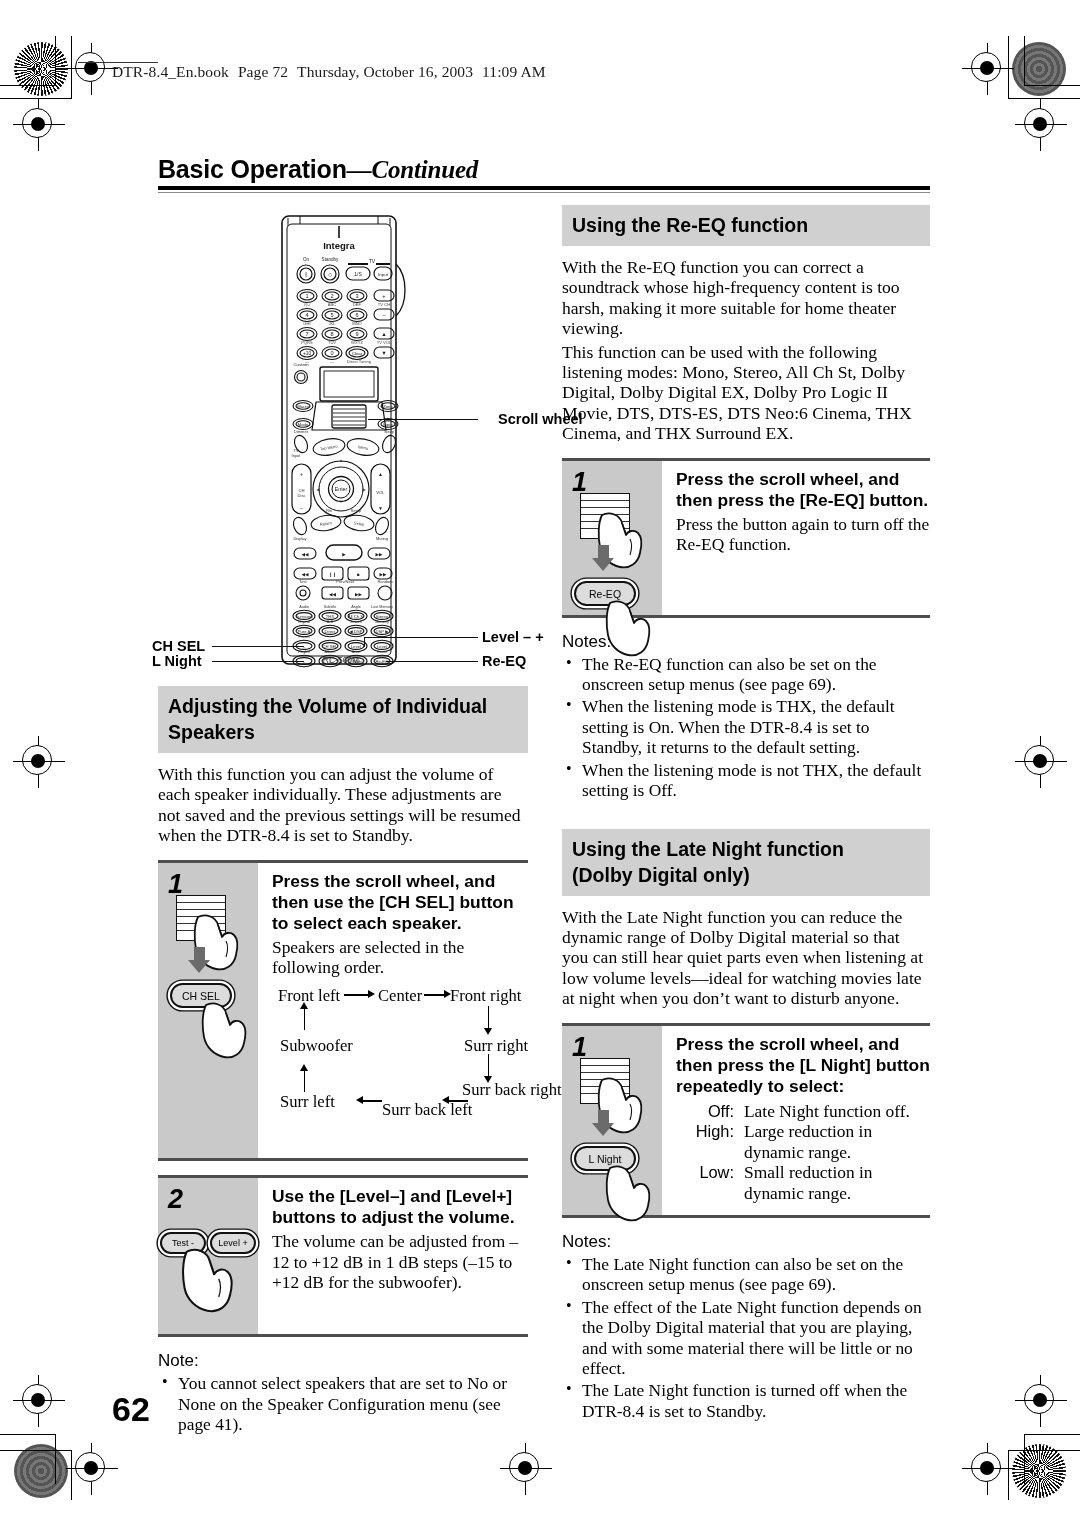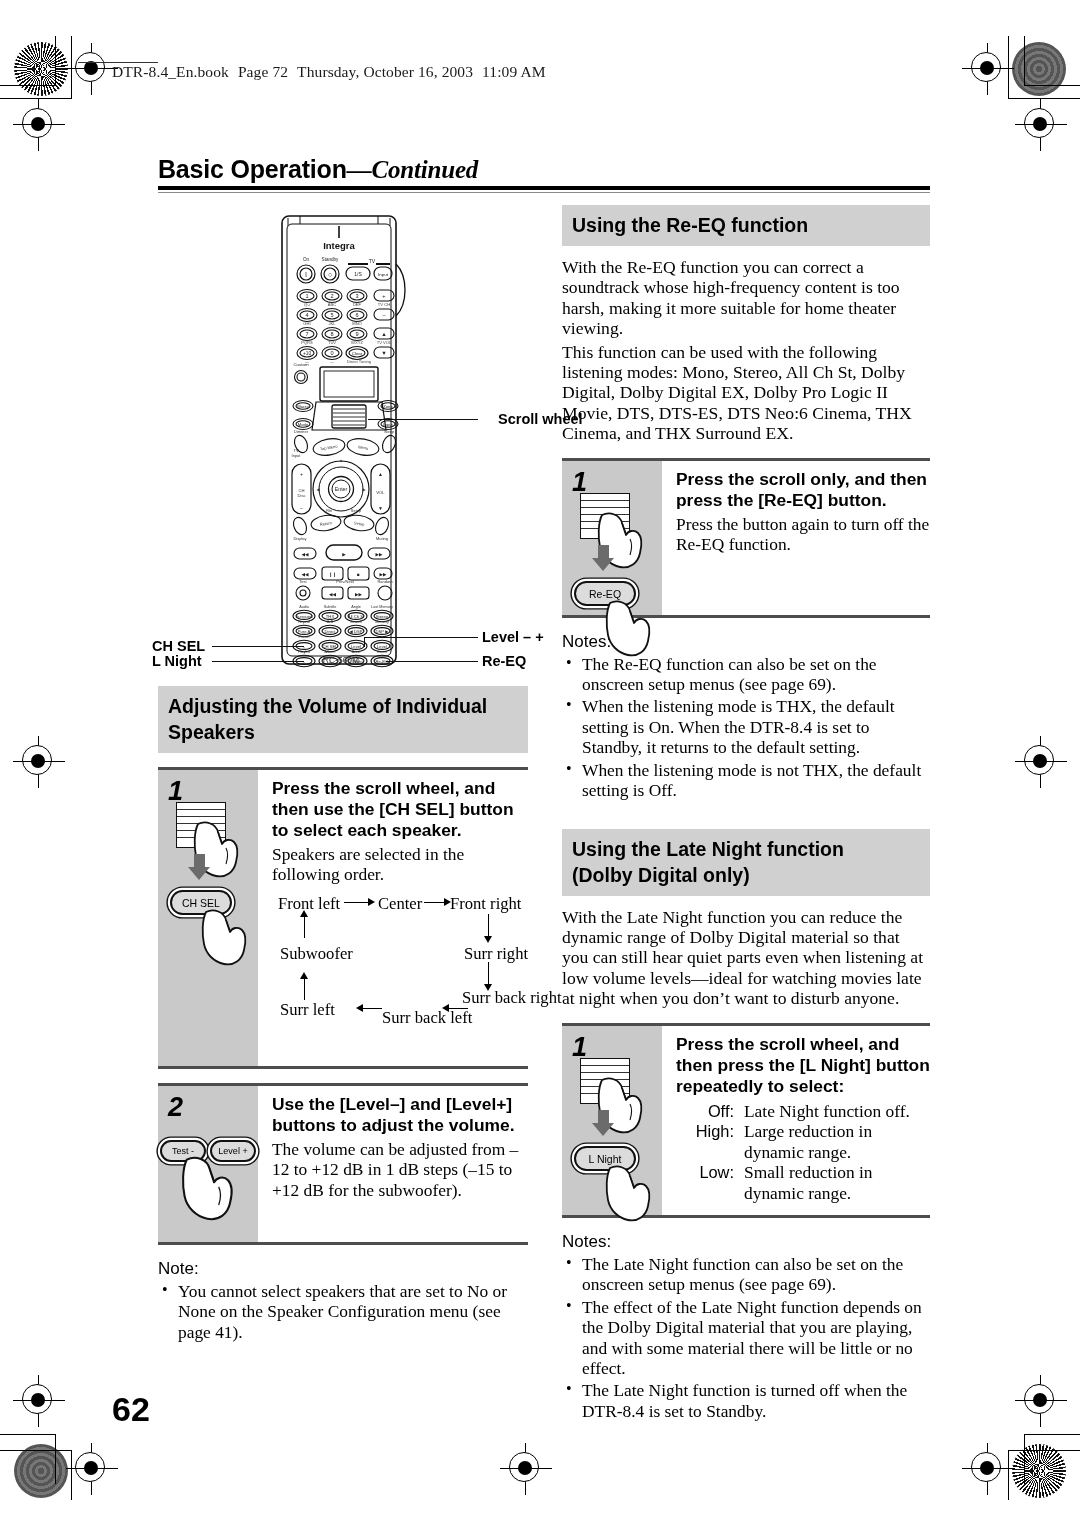--- a/index.html
+++ b/index.html
@@ -490,20 +490,21 @@
     <div class="cline" style="left:16px;top:434px;width:92px;"></div>
     <div class="callout" style="left:-44px;top:426px;">CH SEL</div>
 
     <div class="cline" style="left:16px;top:449px;width:92px;"></div>
     <div class="callout" style="left:-44px;top:441px;">L Night</div>
   </div>
 
   <div class="colL" style="top:686px;">
 
     <div class="sechead">Adjusting the Volume of Individual Speakers</div>
+    <p class="body">With this function you can adjust the volume of each speaker individually. These adjustments are not saved and the previous settings will be resumed when the DTR-8.4 is set to Standby.</p>
 
     <div class="stepbox">
       <div class="stepicon">
         <div class="stepnum">1</div>
         <div class="press">
           <div class="wheelimg">
             <div class="ln" style="top:6px"></div>
               <div class="ln" style="top:13px"></div>
             <div class="ln" style="top:20px"></div>
               <div class="ln" style="top:27px"></div>
@@ -627,21 +628,21 @@
           <div class="btnpill dbl">Re-EQ</div>
           <div class="hand" style="left:34px;top:104px;">
             <svg viewBox="0 0 58 62">
                 <path d="M6 6 C14 2 24 6 26 14 L30 26 C32 22 38 20 42 24 C46 28 46 36 44 44 C42 54 34 60 24 58 C14 56 6 48 4 38 C2 28 2 14 6 6 Z" fill="#fff" stroke="#111" stroke-width="1.8" stroke-linejoin="round"></path>
                 <path d="M26 14 C28 20 30 24 30 26" fill="none" stroke="#111" stroke-width="1.2"></path>
               </svg>
           </div>
         </div>
       </div>
       <div class="stepbody">
-        <div class="steptitle">Press the scroll only, and then press the [Re-EQ] button.</div>
+        <div class="steptitle">Press the scroll wheel, and then press the [Re-EQ] button.</div>
         <div class="steptext">Press the button again to turn off the Re-EQ function.</div>
       </div>
     </div>
 
     <div class="noteshd">Notes:</div>
     <ul class="notes">
       <li>The Re-EQ function can also be set on the onscreen setup menus (see page 69).</li>
       <li>When the listening mode is THX, the default setting is On. When the DTR-8.4 is set to Standby, it returns to the default setting.</li>
       <li>When the listening mode is not THX, the default setting is Off.</li>
     </ul>

